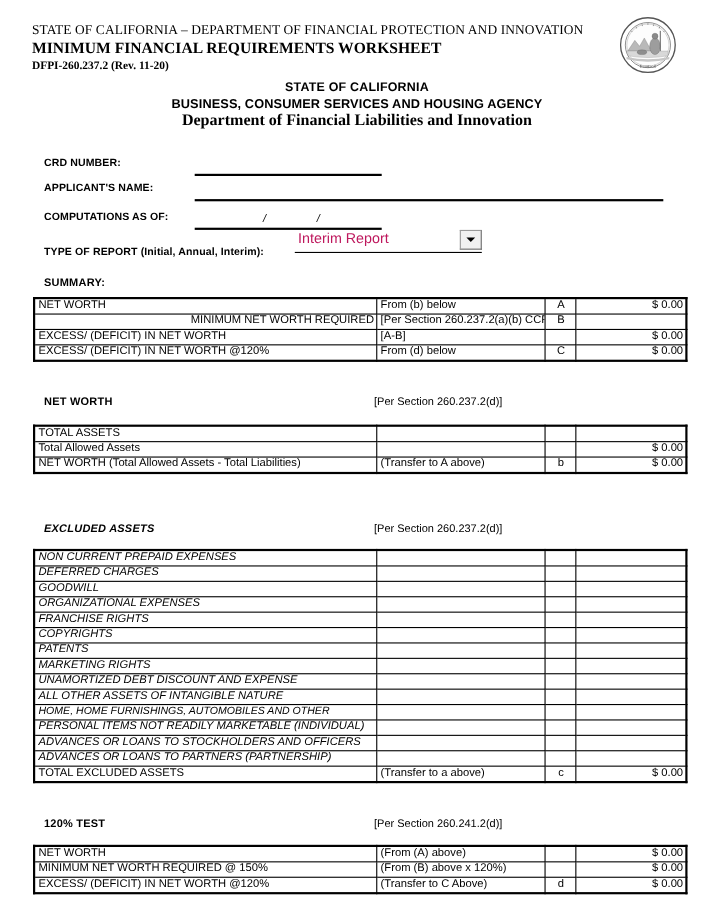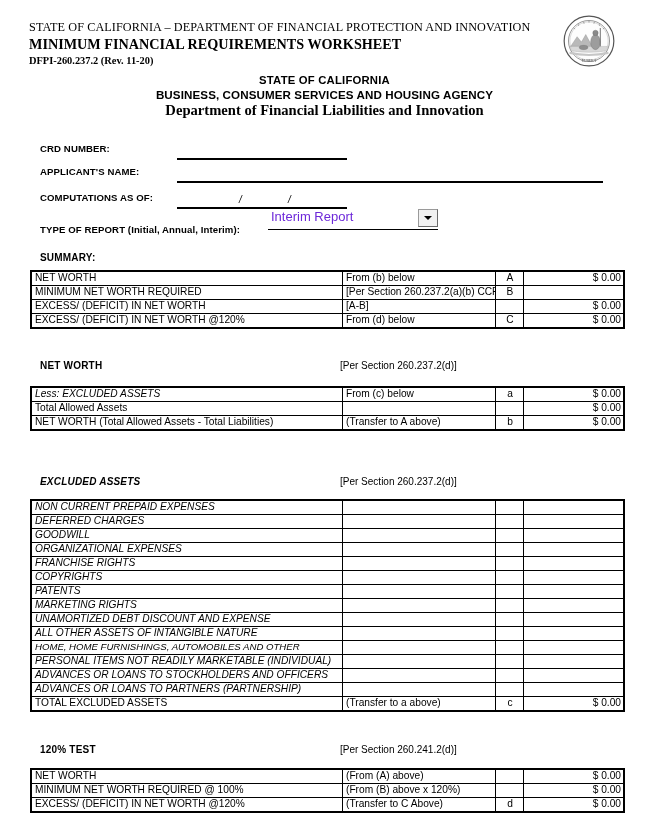--- a/index.html
+++ b/index.html
@@ -121,21 +121,21 @@
     width: 170px;
     height: 22px;
     border-bottom: 1.6px solid #000;
     box-sizing: border-box;
   }
   .combo-val {
     position: absolute;
     left: 3px;
     top: 1px;
     font-size: 13px;
-    color: #6d28d9;
+    color: #be185d;
     white-space: nowrap;
   }
   .combo-btn {
     position: absolute;
     right: 0px;
     top: 1px;
     width: 20px;
     height: 18px;
     border: 1px solid #9a9a9a;
     border-right-color: #6b6b6b;
@@ -190,21 +190,21 @@
     overflow: hidden;
     white-space: nowrap;
   }
   td.c-desc  { width: 305px; }
   td.c-ref   { width: 147px; white-space: normal; }
   td.c-key   { width: 22px; text-align: center; vertical-align: middle; }
   td.c-amt   { width: 94px; text-align: right; padding-right: 5px; font-size: 9.2px; }
 
   td.ital { font-style: italic; }
   td.wrap { white-space: normal; }
-  td.mid  { vertical-align: middle; }
+  td.mid  { vertical-align: middle; text-align: right; }
 
   .tall2 { height: 24px; }
 
   
   td.x-desc { width: 305px; }
   td.x-ref  { width: 147px; }
   td.x-key  { width: 22px; text-align: center; vertical-align: middle; }
   td.x-amt  { width: 94px; text-align: right; padding-right: 5px; font-size: 9.2px; }
 </style>
 </head>
@@ -321,24 +321,24 @@
       </tr>
     </tbody>
   </table>
 
   <div class="sec-title" style="left:40px; top:360px;">NET WORTH</div>
   <div class="sec-ref" style="top:360px;">[Per Section 260.237.2(d)]</div>
 
   <table class="wk" style="left:30px; top:386px;">
     <tbody>
       <tr>
-        <td class="c-desc ital">Less:  EXCLUDED ASSETS</td>
-        <td class="c-ref">From (c) below</td>
-        <td class="c-key">a</td>
-        <td class="c-amt">$ 0.00</td>
+        <td class="c-desc">TOTAL ASSETS</td>
+        <td class="c-ref"></td>
+        <td class="c-key"></td>
+        <td class="c-amt"></td>
       </tr>
       <tr>
         <td class="c-desc">Total Allowed Assets</td>
         <td class="c-ref"></td>
         <td class="c-key"></td>
         <td class="c-amt">$ 0.00</td>
       </tr>
       <tr>
         <td class="c-desc">NET WORTH  (Total Allowed Assets - Total Liabilities)</td>
         <td class="c-ref">(Transfer to A above)</td>
@@ -451,21 +451,21 @@
 
   <table class="wk" style="left:30px; top:768px;">
     <tbody>
       <tr>
         <td class="c-desc">NET WORTH</td>
         <td class="c-ref">(From (A) above)</td>
         <td class="c-key"></td>
         <td class="c-amt">$ 0.00</td>
       </tr>
       <tr>
-        <td class="c-desc">MINIMUM NET WORTH REQUIRED @ 100%</td>
+        <td class="c-desc">MINIMUM NET WORTH REQUIRED @ 150%</td>
         <td class="c-ref">(From (B) above x 120%)</td>
         <td class="c-key"></td>
         <td class="c-amt">$ 0.00</td>
       </tr>
       <tr>
         <td class="c-desc">EXCESS/ (DEFICIT) IN NET WORTH @120%</td>
         <td class="c-ref">(Transfer to C Above)</td>
         <td class="c-key">d</td>
         <td class="c-amt">$ 0.00</td>
       </tr>

